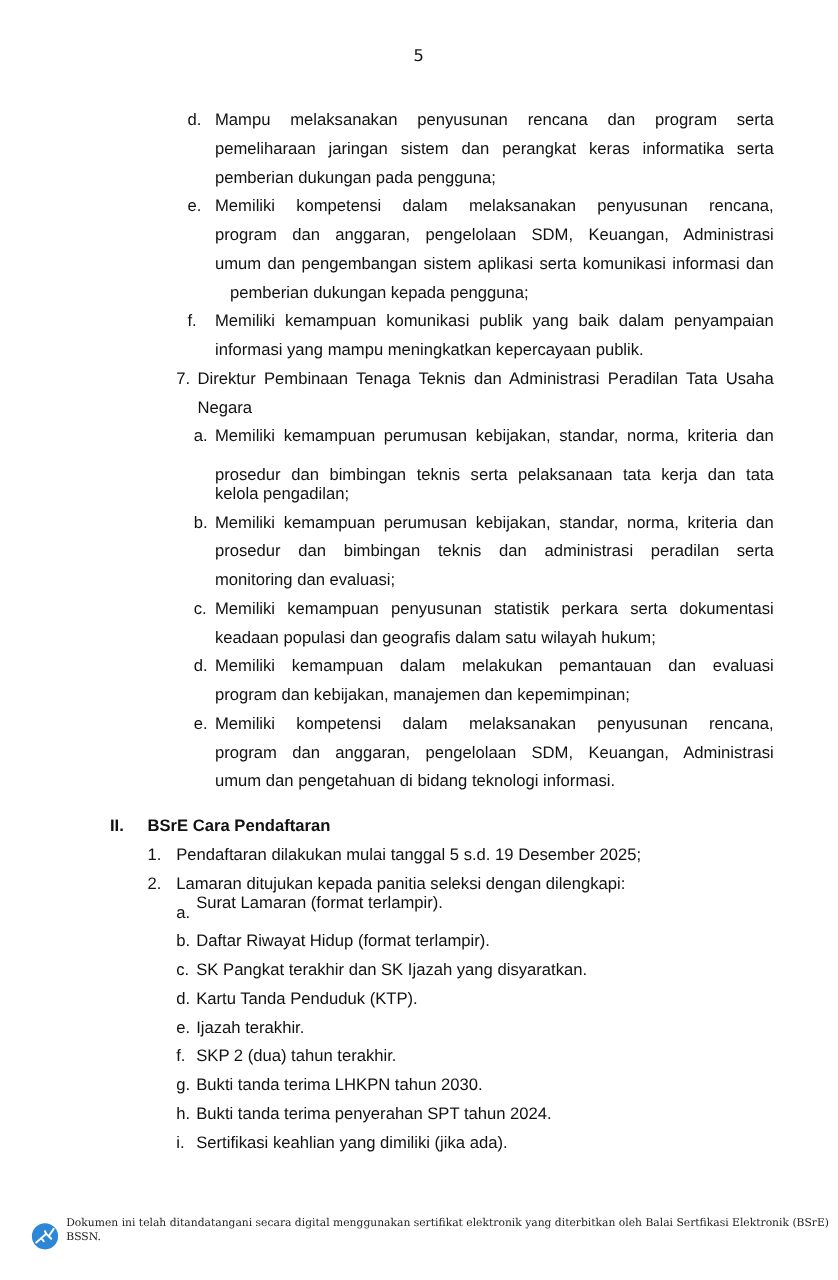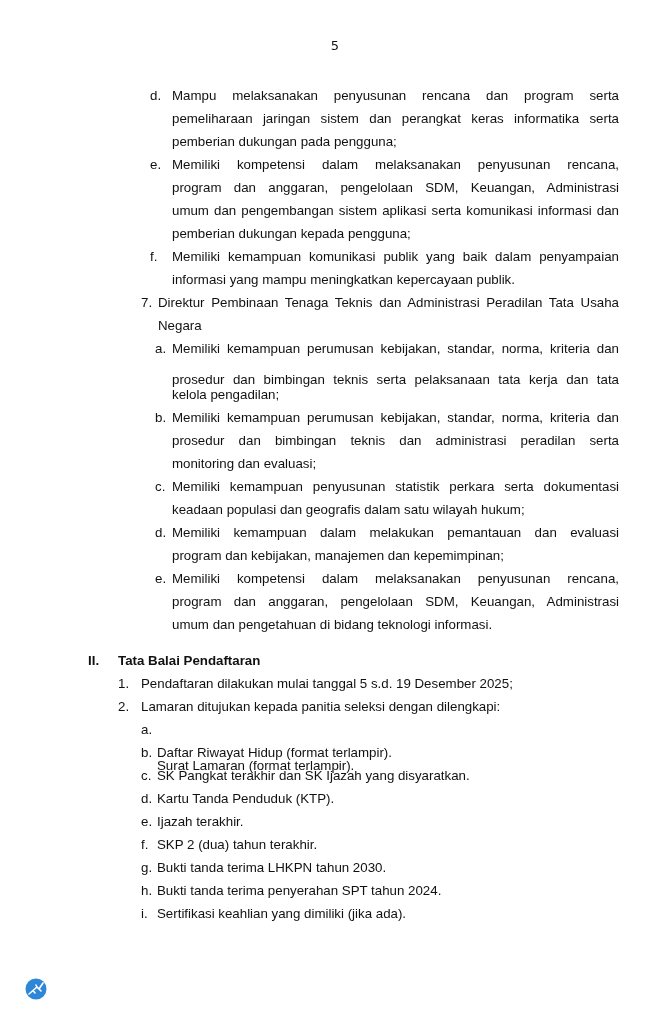--- a/index.html
+++ b/index.html
@@ -26,21 +26,21 @@
   <span class="line just" style="left:172px;top:88px;width:447px">Mampu melaksanakan penyusunan rencana dan program serta</span>
   <span class="line just" style="left:172px;top:111px;width:447px">pemeliharaan jaringan sistem dan perangkat keras informatika serta</span>
   <span class="line" style="left:172px;top:134px">pemberian dukungan pada pengguna;</span>
 </div>
 
 <div>
   <span class="line marker" style="left:150px;top:157px">e.</span>
   <span class="line just" style="left:172px;top:157px;width:447px">Memiliki kompetensi dalam melaksanakan penyusunan rencana,</span>
   <span class="line just" style="left:172px;top:180px;width:447px">program dan anggaran, pengelolaan SDM, Keuangan, Administrasi</span>
   <span class="line just" style="left:172px;top:203px;width:447px">umum dan pengembangan sistem aplikasi serta komunikasi informasi dan</span>
-  <span class="line" style="left:172px;top:226px">pemberian dukungan kepada pengguna;</span>
+  <span class="line" style="left:184px;top:226px">pemberian dukungan kepada pengguna;</span>
 </div>
 
 <div>
   <span class="line marker" style="left:150px;top:249px">f.</span>
   <span class="line just" style="left:172px;top:249px;width:447px">Memiliki kemampuan komunikasi publik yang baik dalam penyampaian</span>
   <span class="line" style="left:172px;top:272px">informasi yang mampu meningkatkan kepercayaan publik.</span>
 </div>
 
 <div>
   <span class="line marker" style="left:141px;top:295px">7.</span>
@@ -76,35 +76,35 @@
 
 <div>
   <span class="line marker" style="left:155px;top:571px">e.</span>
   <span class="line just" style="left:172px;top:571px;width:447px">Memiliki kompetensi dalam melaksanakan penyusunan rencana,</span>
   <span class="line just" style="left:172px;top:594px;width:447px">program dan anggaran, pengelolaan SDM, Keuangan, Administrasi</span>
   <span class="line" style="left:172px;top:617px">umum dan pengetahuan di bidang teknologi informasi.</span>
 </div>
 
 <div>
   <span class="line" style="left:88px;top:653px;font-weight:bold">II.</span>
-  <span class="line" style="left:118px;top:653px;font-weight:bold">Tata Balai Pendaftaran</span>
+  <span class="line" style="left:118px;top:653px;font-weight:bold">BSrE Cara Pendaftaran</span>
 </div>
 <div>
   <span class="line marker" style="left:118px;top:676px">1.</span>
   <span class="line" style="left:141px;top:676px"><span>Pendaftaran dilakukan mulai </span><b>tanggal 5 s.d. 19 Desember 2025;</b></span>
 </div>
 <div>
   <span class="line marker" style="left:118px;top:699px">2.</span>
   <span class="line" style="left:141px;top:699px">Lamaran ditujukan kepada panitia seleksi dengan dilengkapi:</span>
 </div>
 
 <div>
   <div>
     <span class="line marker" style="left:141px;top:722px">a.</span>
-    <span class="line" style="left:157px;top:758px">Surat Lamaran (format terlampir).</span>
+    <span class="line" style="left:157px;top:714px">Surat Lamaran (format terlampir).</span>
   </div>
   <div>
     <span class="line marker" style="left:141px;top:745px">b.</span>
     <span class="line" style="left:157px;top:745px">Daftar Riwayat Hidup (format terlampir).</span>
   </div>
   <div>
     <span class="line marker" style="left:141px;top:768px">c.</span>
     <span class="line" style="left:157px;top:768px">SK Pangkat terakhir dan SK Ijazah yang disyaratkan.</span>
   </div>
   <div>
@@ -134,14 +134,16 @@
 </div>
 
 <div class="footer">
   <span class="logo">
     <svg width="22" height="22" viewBox="0 0 22 22">
       <circle cx="11" cy="11" r="10.5" fill="#2e86d6"></circle>
       <path d="M4 16 L12 9 L14 11 L18 5 M12 9 L11 7 M14 11 L16 13 M8 12.5 L10 15" stroke="#ffffff" stroke-width="1.6" fill="none" stroke-linecap="round"></path>
     </svg>
   </span>
   <div class="ftext">
+    <div>Dokumen ini telah ditandatangani secara digital menggunakan sertifikat elektronik yang diterbitkan oleh Balai Sertfikasi Elektronik (BSrE)</div>
+    <div>BSSN.</div>
   </div>
 </div>
 
 </body></html>

